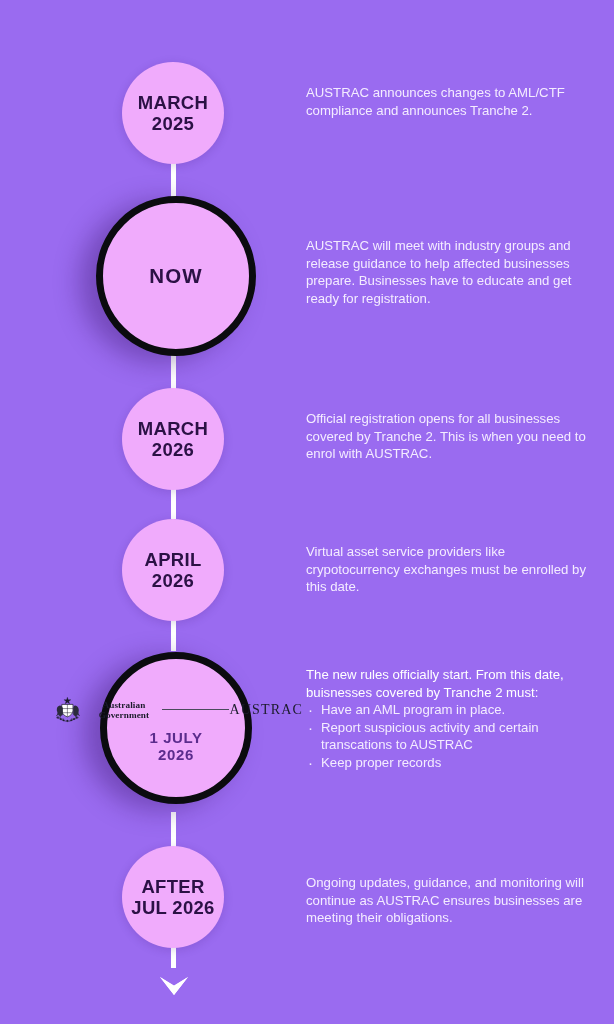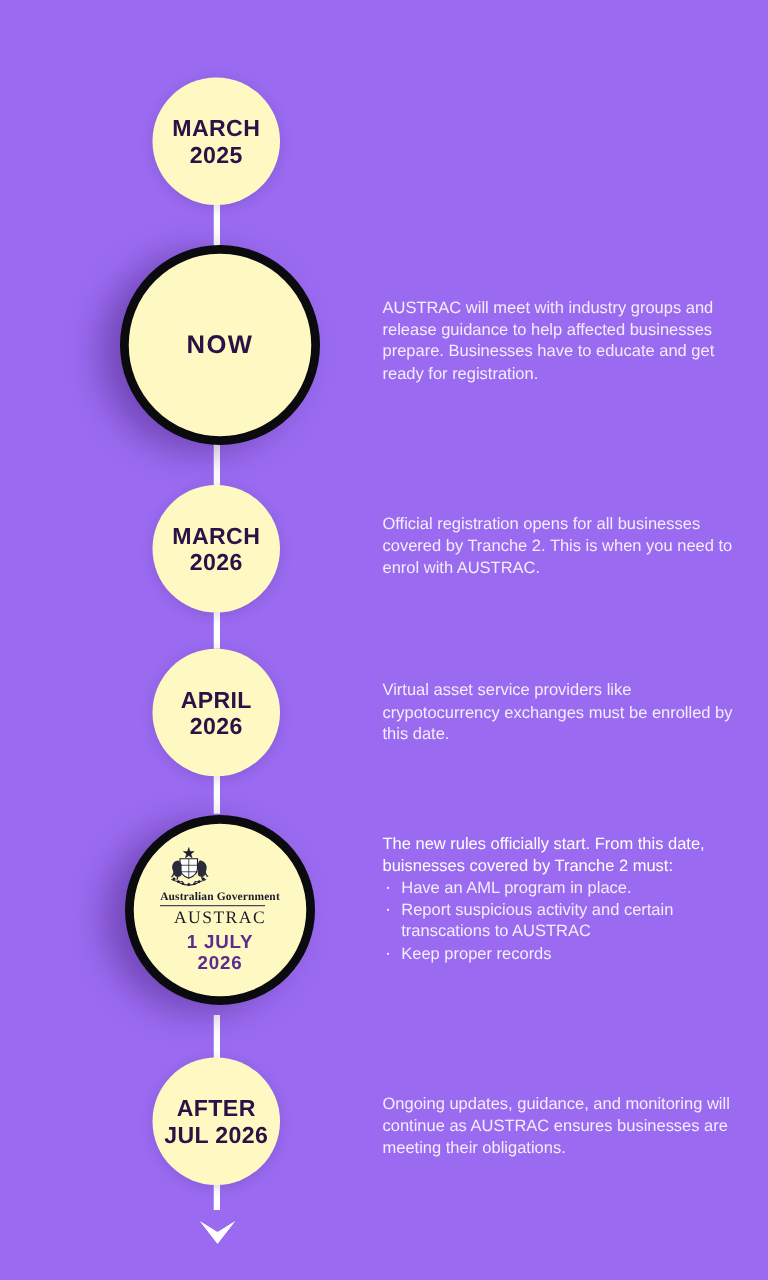--- a/index.html
+++ b/index.html
@@ -31,21 +31,21 @@
     left: 171px;
     width: 5px;
     background: #ffffff;
     z-index: 1;
   }
 
   
   .node {
     position: absolute;
     border-radius: 50%;
-    background: #fef9c3;
+    background: #f0abfc;
     display: flex;
     flex-direction: column;
     align-items: center;
     justify-content: center;
     text-align: center;
     z-index: 3;
   }
 
   .node.plain {
     box-shadow: 0 2px 10px rgba(60, 20, 110, 0.18);
@@ -64,21 +64,22 @@
     white-space: pre-line;
   }
 
   .node-label.sz-md { font-size: 18.5px; }
   .node-label.sz-now { font-size: 20.5px; letter-spacing: 1.2px; }
   .node-label.sz-big { font-size: 15px; color: #5b2c8d; letter-spacing: 0.6px; }
 
   
   .crest-lockup {
     display: flex;
-    flex-direction: column;
+    flex-direction: row;
+    align-items: center;
     margin-bottom: 2px;
   }
 
   .crest-art { display: block; }
 
   .crest-gov {
     font-family: "Liberation Serif", serif;
     font-size: 9.2px;
     font-weight: bold;
     color: #1b1b2b;
@@ -155,20 +156,23 @@
   <div class="spine" style="top:484px;height:35px;"></div>
   <div class="spine" style="top:618px;height:33px;"></div>
   <div class="spine" style="top:812px;height:42px;"></div>
   <div class="spine" style="top:944px;height:24px;"></div>
 
   <div class="node plain" style="left:122px;top:62px;width:102px;height:102px;">
     <span class="node-label sz-md">MARCH
 2025</span>
   </div>
 
+  <div class="desc" style="top:84px;">
+    <p>AUSTRAC announces changes to AML/CTF compliance and announces Tranche 2.</p>
+  </div>
 
   <div class="node ringed" style="left:96px;top:196px;width:160px;height:160px;justify-content:center;">
     <span class="node-label sz-now">NOW</span>
   </div>
 
   <div class="desc" style="top:237px;">
     <p>AUSTRAC will meet with industry groups and release guidance to help affected businesses prepare. Businesses have to educate and get ready for registration.</p>
   </div>
 
   <div class="node plain" style="left:122px;top:388px;width:102px;height:102px;">

